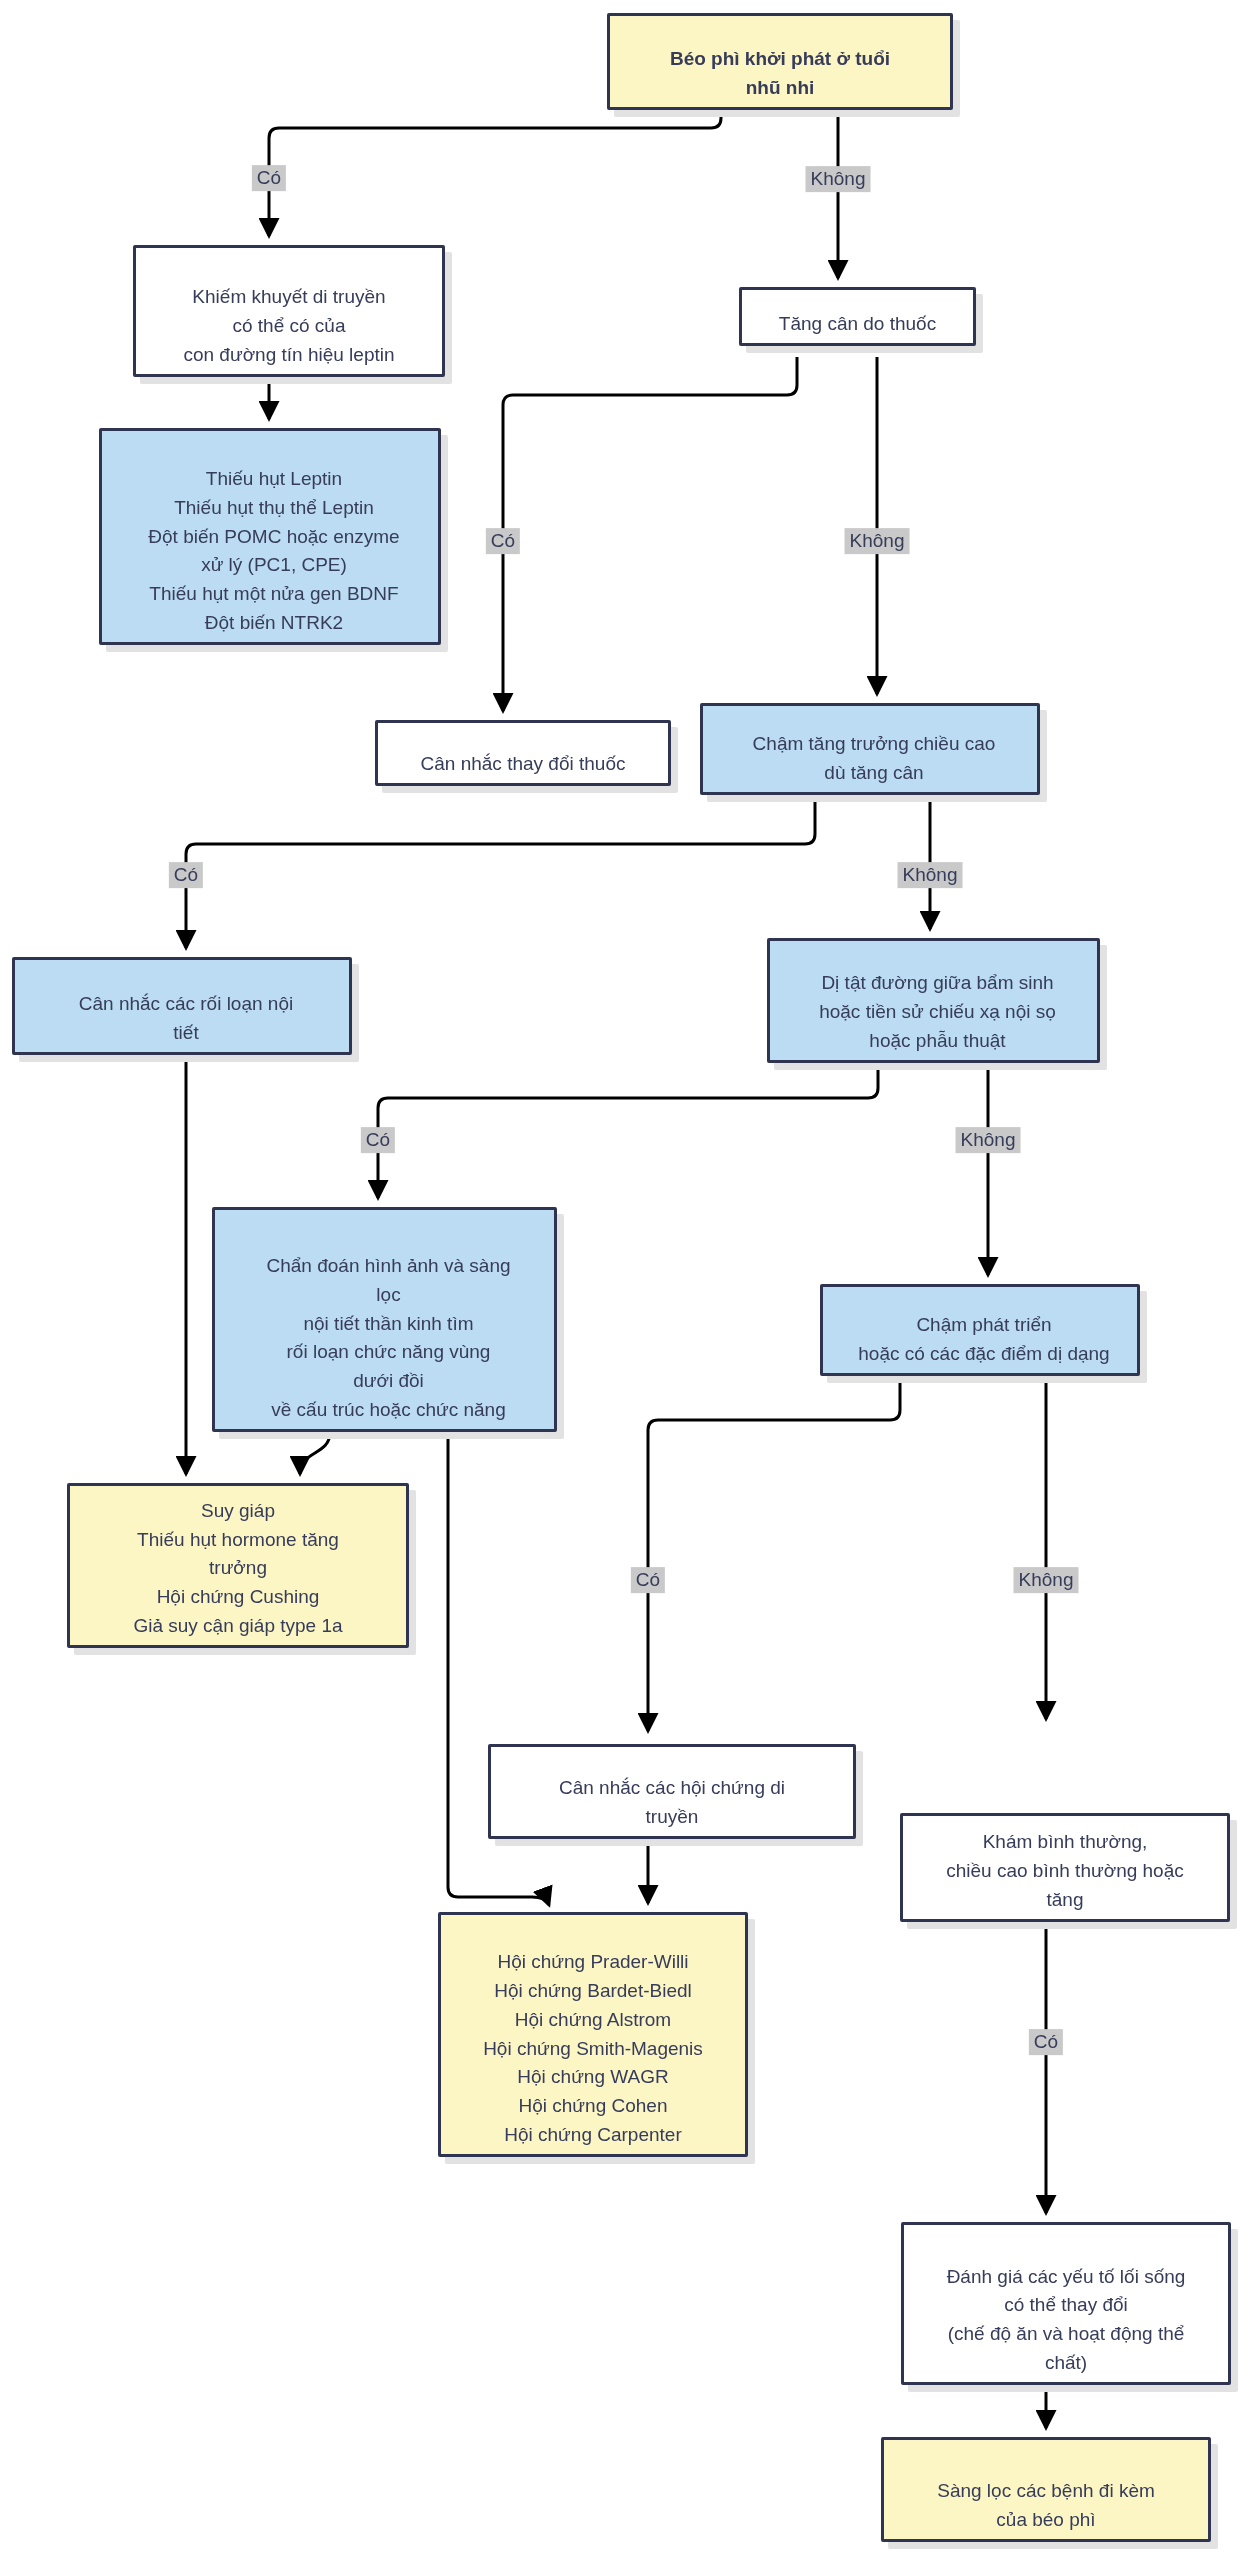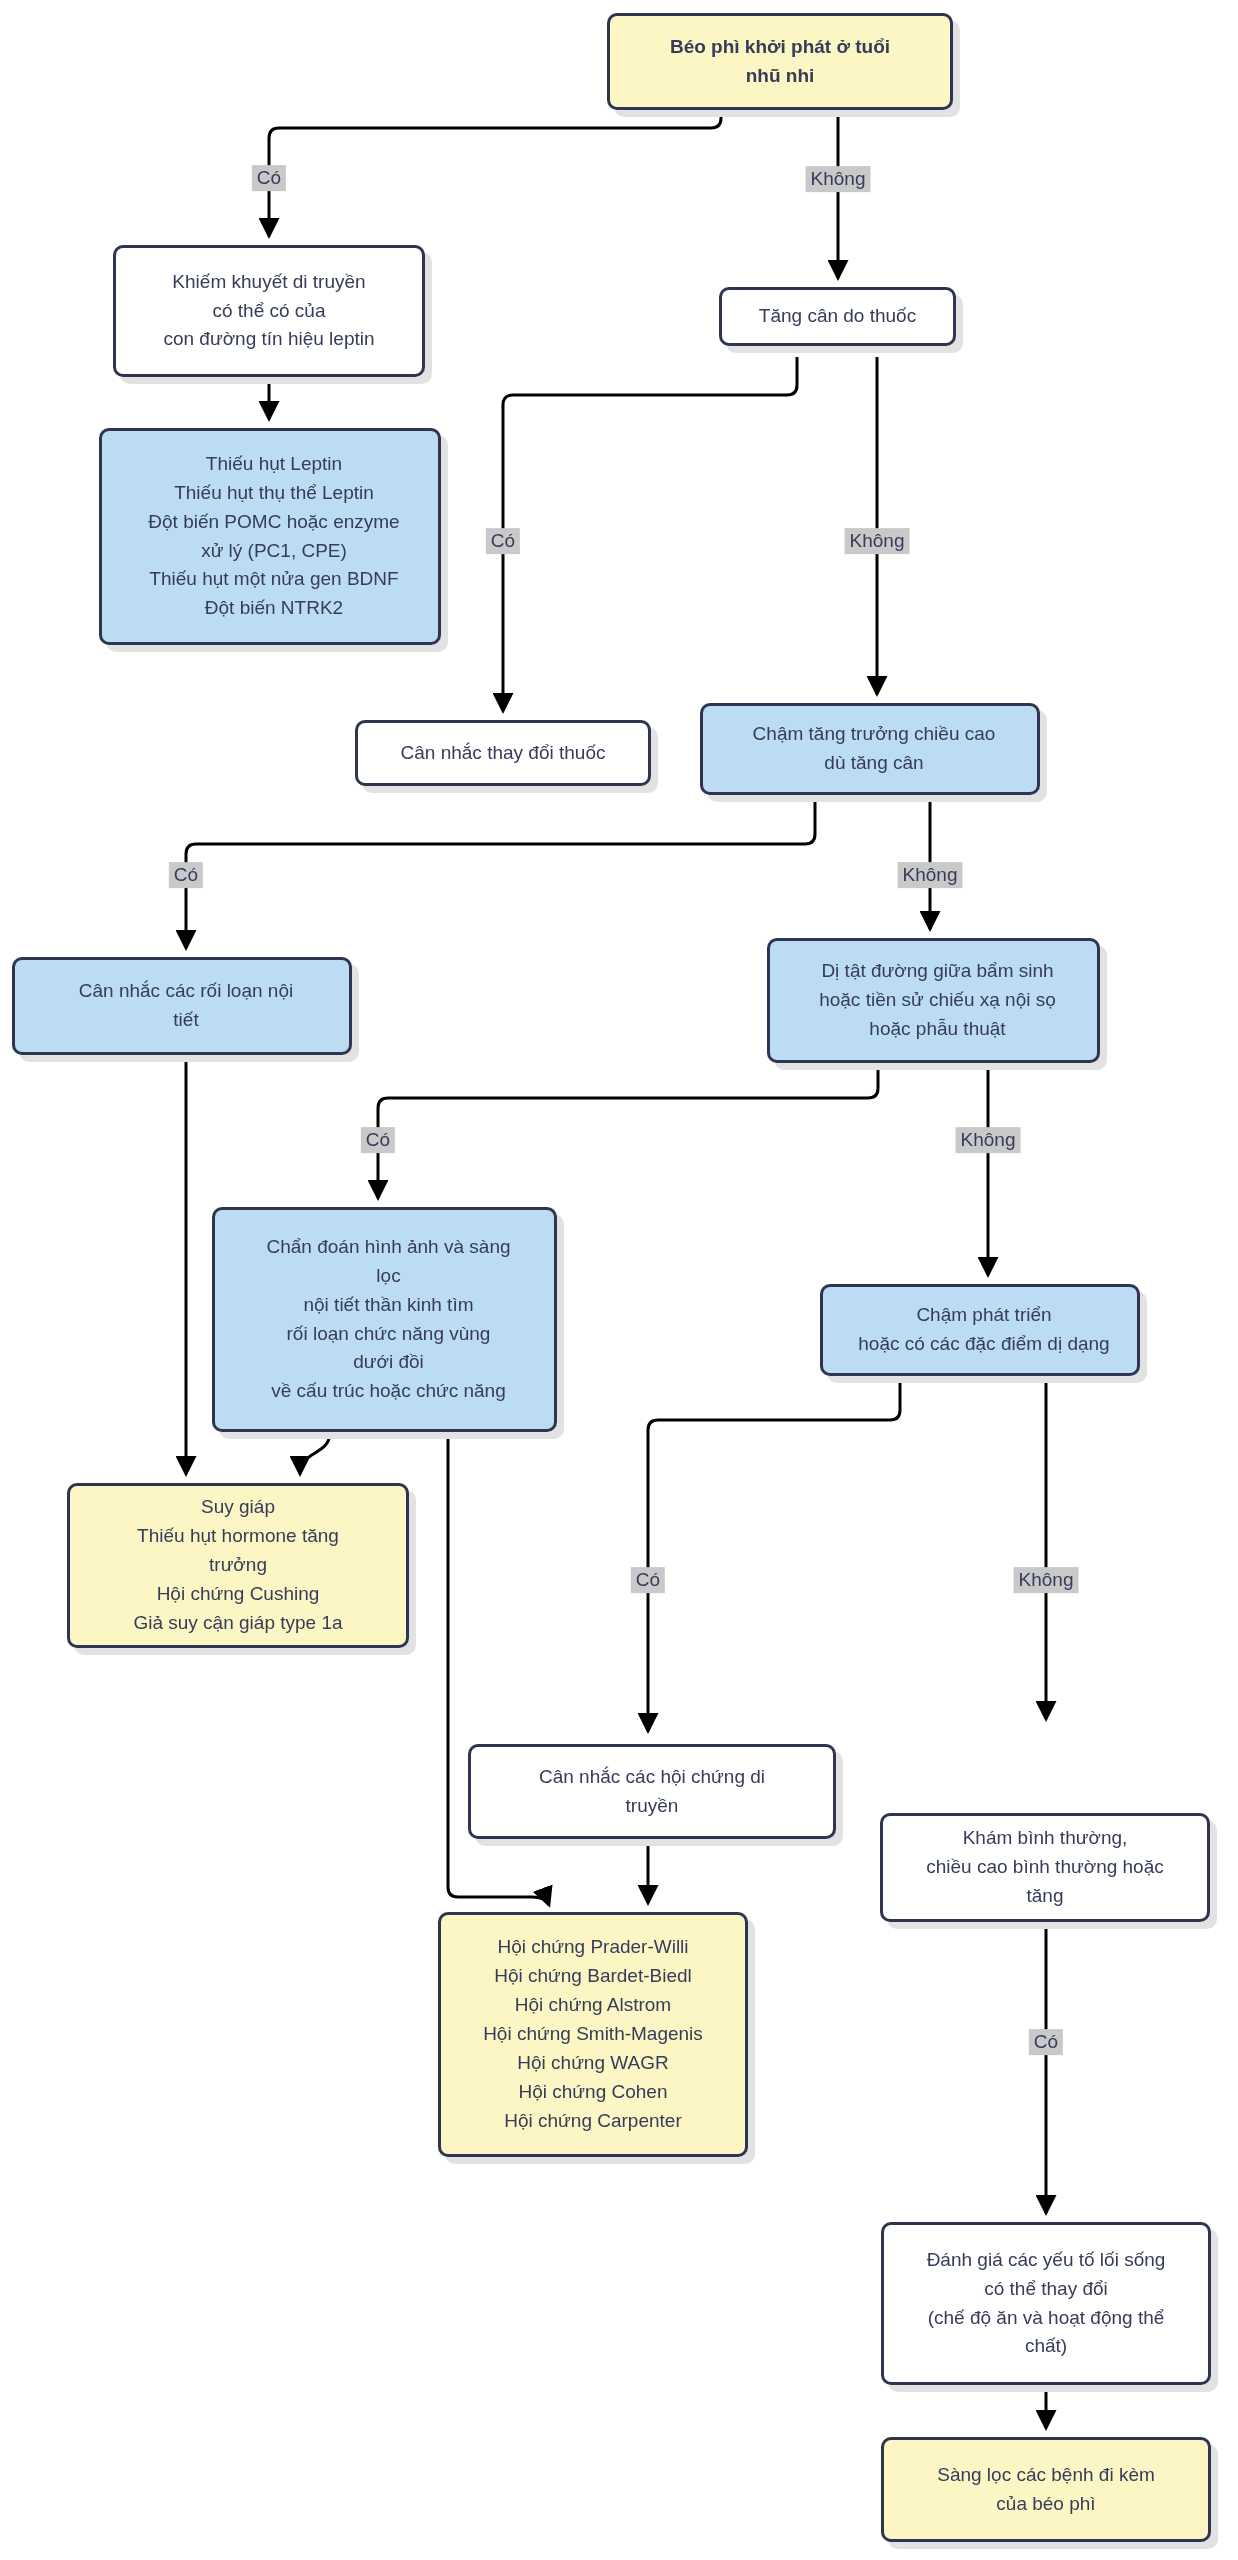--- a/index.html
+++ b/index.html
@@ -16,31 +16,31 @@
   }
   .conn{
     fill:none;
     stroke:var(--line,#000000);
     stroke-width:3;
   }
   .node{
     position:absolute;
     box-sizing:border-box;
     border:3px solid var(--border,#2f3550);
-    border-radius:10px;
+    border-radius:2px;
     display:flex;
-    align-items:center;
+    align-items:flex-end;
     justify-content:center;
     text-align:center;
     box-shadow:7px 7px 0 var(--shadow,#e2e2e2);
     z-index:2;
   }
   .node.yellow{background:var(--yellow-box,#fcf6c5);}
   .node.blue{background:var(--blue-box,#bcdcf3);padding-left:8px;}
-  .node.white{background:var(--white-box,#ffffff);}
+  .node.white{background:var(--white-box,#ffffff);margin-left:20px;}
   .txt{
     white-space:pre-line;
     color:var(--text,#363c59);
     font-size:19px;
     line-height:1.52;
     padding:4px 10px;
   }
   .txt.bold{font-weight:bold;}
   .edge-label{
     position:absolute;

